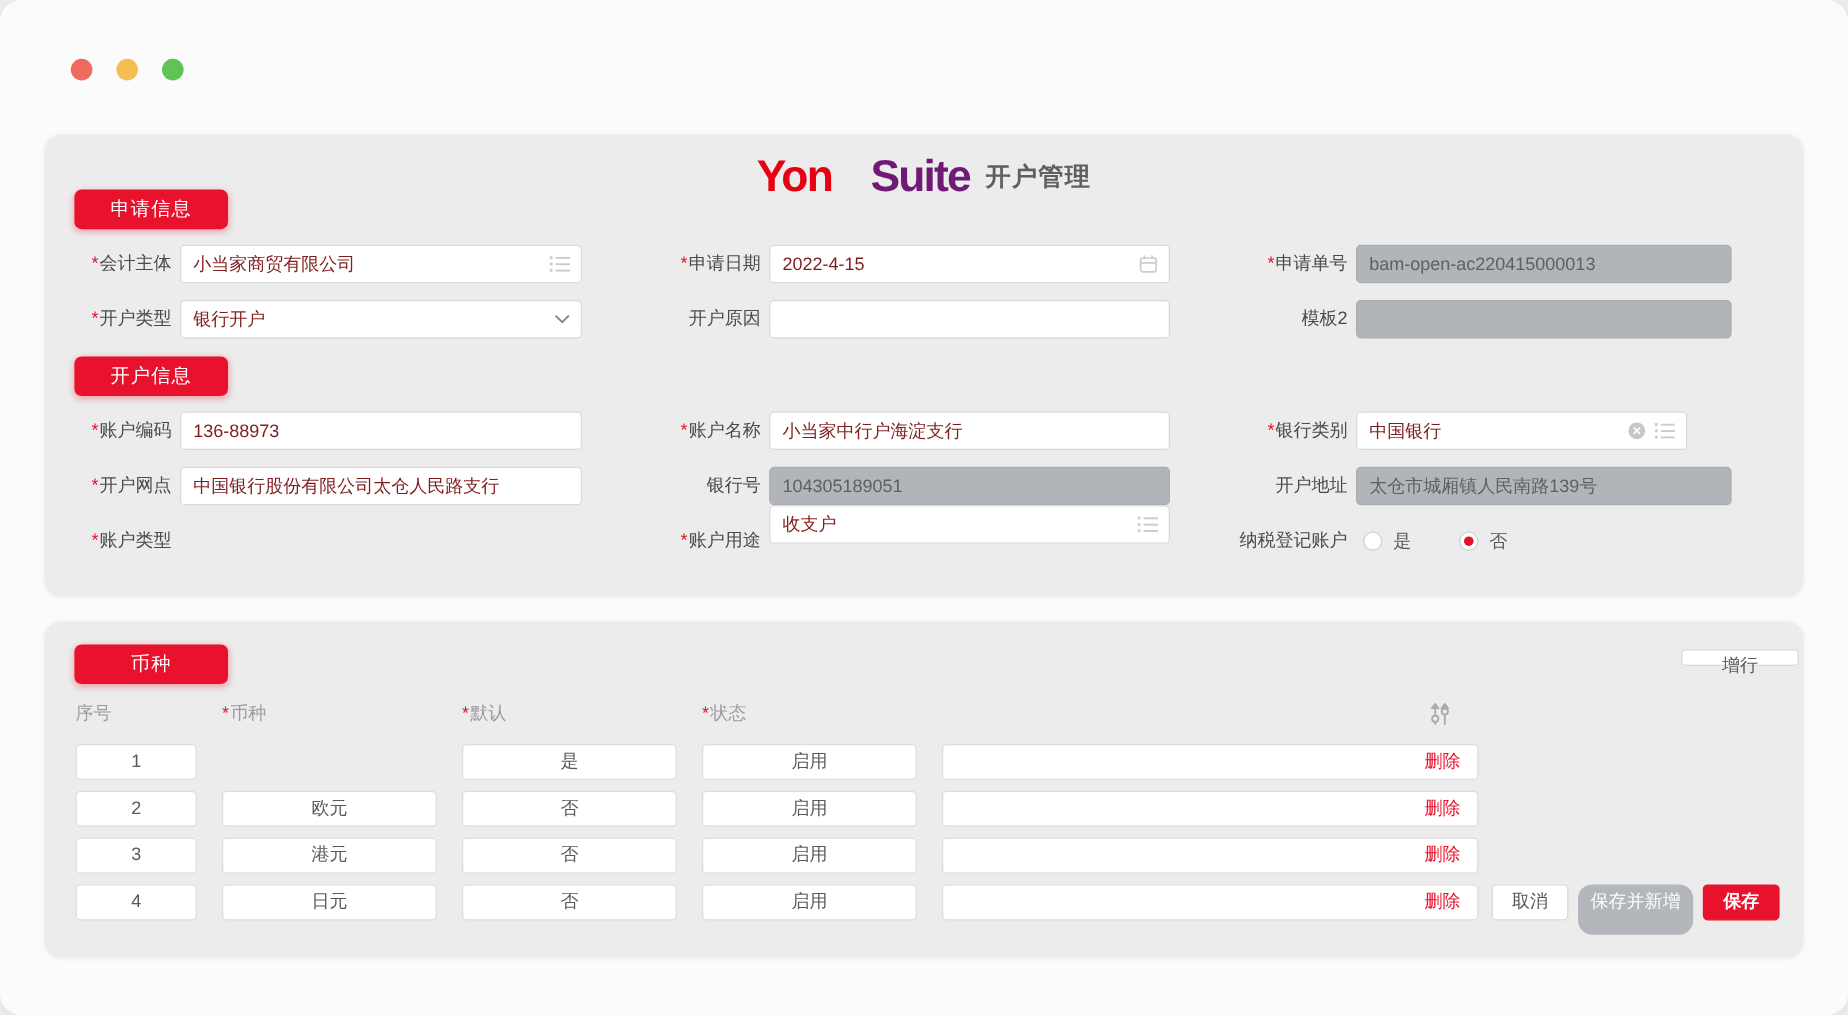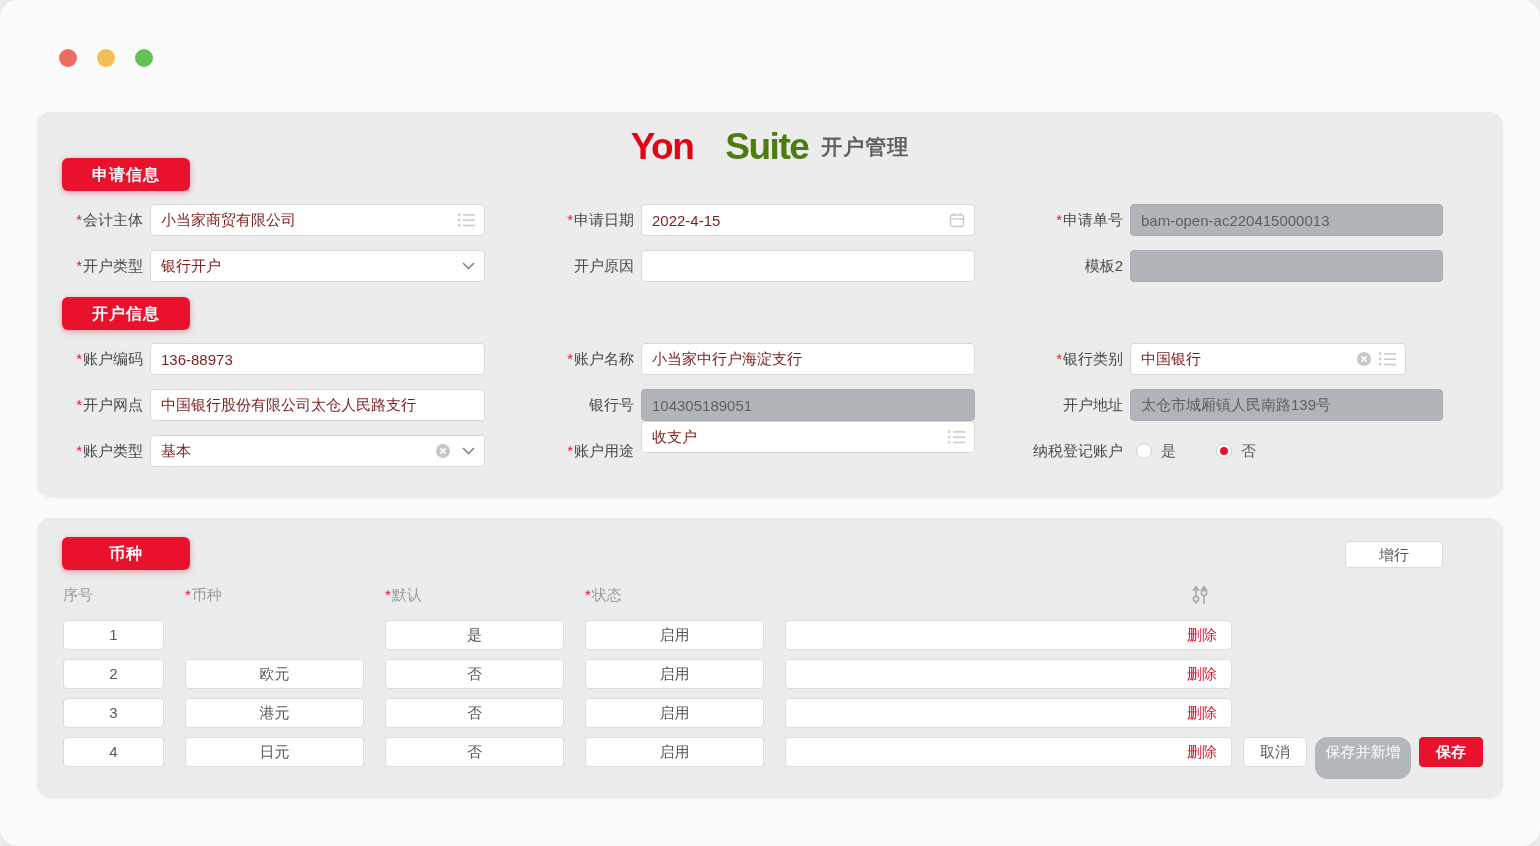--- a/index.html
+++ b/index.html
@@ -13,26 +13,26 @@
 
   
   .card { position:absolute; left:37px; width:1466px; background:#ececec; border-radius:14px; box-shadow:0 1px 4px rgba(0,0,0,.05); }
   .card1 { top:112px; height:385px; }
   .card2 { top:518px; height:280px; }
 
   
   .logo-row { position:absolute; top:128px; left:0; width:100%; display:flex; justify-content:center; align-items:center; }
   .logo { font-size:37px; font-weight:800; letter-spacing:-1.5px; line-height:1; }
   .logo .yon { color:#e60012; }
-  .logo .suite { color:#4d7c0f;margin-left:32px; }
+  .logo .suite { color:#701a75;margin-left:32px; }
   .page-title { font-size:21px; font-weight:700; color:#5f5f5f; margin-left:13px; letter-spacing:1px; }
 
   
   .badge { position:absolute; left:62px; width:128px; height:33px; background:#e8122d; color:#fff;
-           font-size:16px; font-weight:700; text-align:center; line-height:33px; border-radius:6px;
+           font-size:16px; font-weight:400; text-align:center; line-height:33px; border-radius:6px;
            box-shadow:0 2px 6px rgba(232,18,45,.35); letter-spacing:1px; }
 
   
   .flabel { position:absolute; height:32px; line-height:32px; text-align:right; font-size:15px; color:#4a4a4a; }
   .req { color:#e8122d; margin-right:1px; }
   .ibox { position:absolute; height:32px; }
   .ibox input { width:100%; height:32px; border:1px solid #d9d9d9; border-radius:4px; background:#fff;
                 padding:0 10px; font-size:15px; color:#7f1d1d; outline:none;
                 font-family:"Liberation Sans","DejaVu Sans",sans-serif; }
   .ibox.pad1 input { padding-right:32px; }
@@ -46,21 +46,21 @@
   .radio-opt { position:absolute; top:435px; height:32px; display:flex; align-items:center; gap:9px; }
   .radio { width:16px; height:16px; border-radius:50%; border:1px solid #cfcfcf; background:#fff; position:relative; }
   .radio.sel::after { content:""; position:absolute; left:3px; top:3px; width:8px; height:8px; border-radius:50%; background:#e8122d; }
   .radio-opt span.rlabel { font-size:15px; color:#595959; }
 
   
   .btn { position:absolute; border-radius:4px; font-size:15px; text-align:center; }
   .btn-plain { background:#fff; border:1px solid #d9d9d9; color:#595959; }
   .btn-gray  { background:#b3b7bc; border:1px solid #b3b7bc; color:#fdfdfd; }
   .btn-red   { background:#e8122d; border:1px solid #e8122d; color:#fff; font-weight:700; }
-  .add-row { left:1345px; top:541px; width:98px; height:27px; line-height:25px; }
+  .add-row { left:1401px; top:541px; width:98px; height:14px; line-height:25px; }
   .hcell { position:absolute; top:584px; height:22px; line-height:22px; text-align:left; font-size:15px; color:#9b9b9b; }
   .cell { position:absolute; height:30px; background:#fff; border:1px solid #dcdcdc; border-radius:4px;
           line-height:28px; text-align:center; font-size:15px; color:#595959; }
   .c-no { left:63px; width:101px; }
   .c-cur { left:185px; width:179px; }
   .c-def { left:385px; width:179px; }
   .c-sta { left:585px; width:179px; }
   .c-act { left:785px; width:447px; text-align:right; padding-right:14px; }
   .r0 { top:620px; } .r1 { top:659px; } .r2 { top:698px; } .r3 { top:737px; }
   .del-link { color:#e8122d; cursor:pointer; }
@@ -183,33 +183,20 @@
   <div class="ibox disabled" style="left:641px;top:389px;width:334px">
     <input readonly="" disabled="" value="104305189051" style="">
   </div>
 
   <div class="flabel" style="left:980px;top:389px;width:143px"><span>开户地址</span></div>
   <div class="ibox disabled" style="left:1130px;top:389px;width:313px">
     <input readonly="" disabled="" value="太仓市城厢镇人民南路139号" style="">
   </div>
 
   <div class="flabel" style="left:40px;top:435px;width:103px"><span class="req">*</span><span>账户类型</span></div>
-  <div class="ibox pad2" style="left:150px;top:435px;width:335px">
-    <input readonly="" value="基本" style="">
-    <svg class="icon-right2" width="16" height="16" viewBox="0 0 16 16">
-        <circle cx="8" cy="8" r="7" fill="#c5c8cb"></circle>
-        <g stroke="#fff" stroke-width="1.5">
-          <line x1="5.4" y1="5.4" x2="10.6" y2="10.6"></line>
-          <line x1="10.6" y1="5.4" x2="5.4" y2="10.6"></line>
-        </g>
-      </svg>
-    <svg class="icon-right" width="13" height="8" viewBox="0 0 13 8">
-        <polyline points="1,1 6.5,6.5 12,1" fill="none" stroke="#83878c" stroke-width="1.6"></polyline>
-      </svg>
-  </div>
 
   <div class="flabel" style="left:500px;top:435px;width:134px"><span class="req">*</span><span>账户用途</span></div>
   <div class="ibox pad1" style="left:641px;top:421px;width:334px">
     <input readonly="" value="收支户" style="">
     <svg class="icon-right" width="17" height="15" viewBox="0 0 17 15">
         <g fill="#c9ccd0">
           <rect x="0" y="1" width="2.4" height="2.4"></rect>
           <rect x="5" y="1.6" width="12" height="1.6"></rect>
           <rect x="0" y="6.3" width="2.4" height="2.4"></rect>
           <rect x="5" y="6.9" width="12" height="1.6"></rect>

